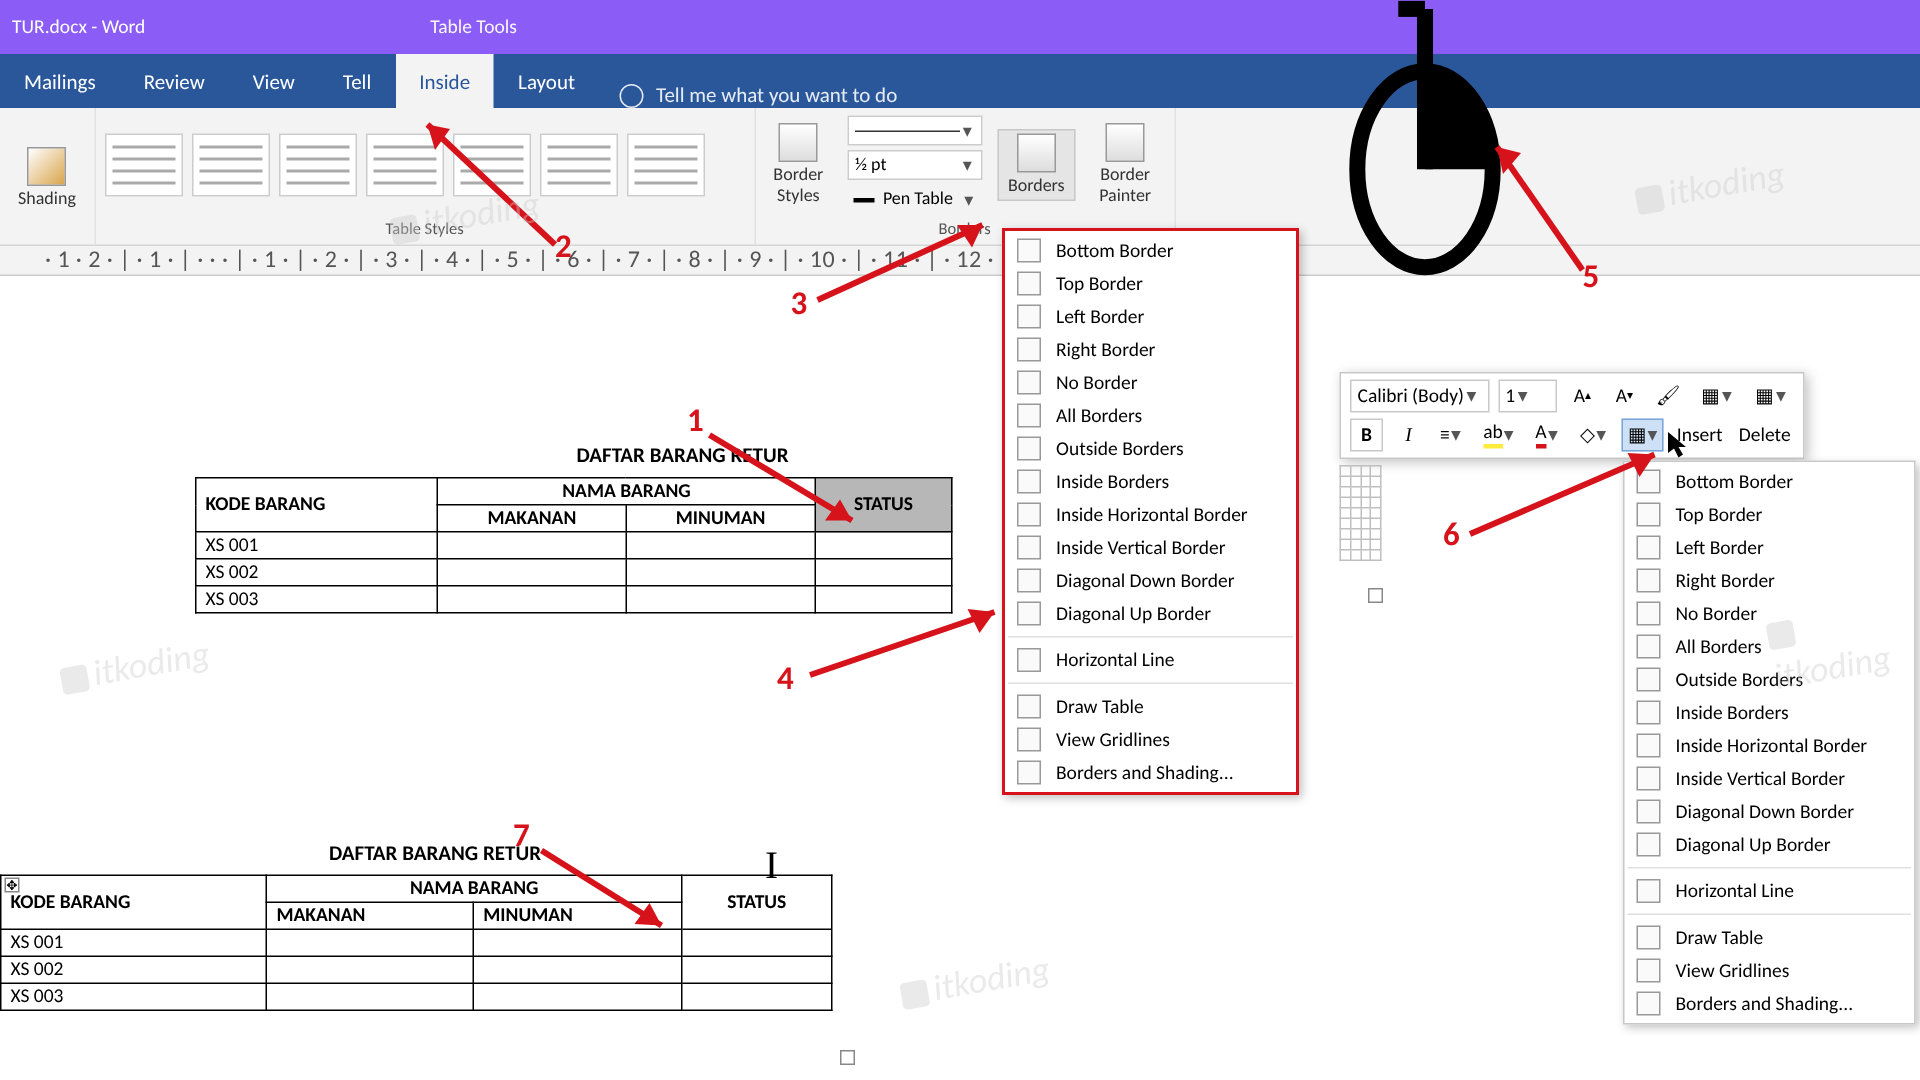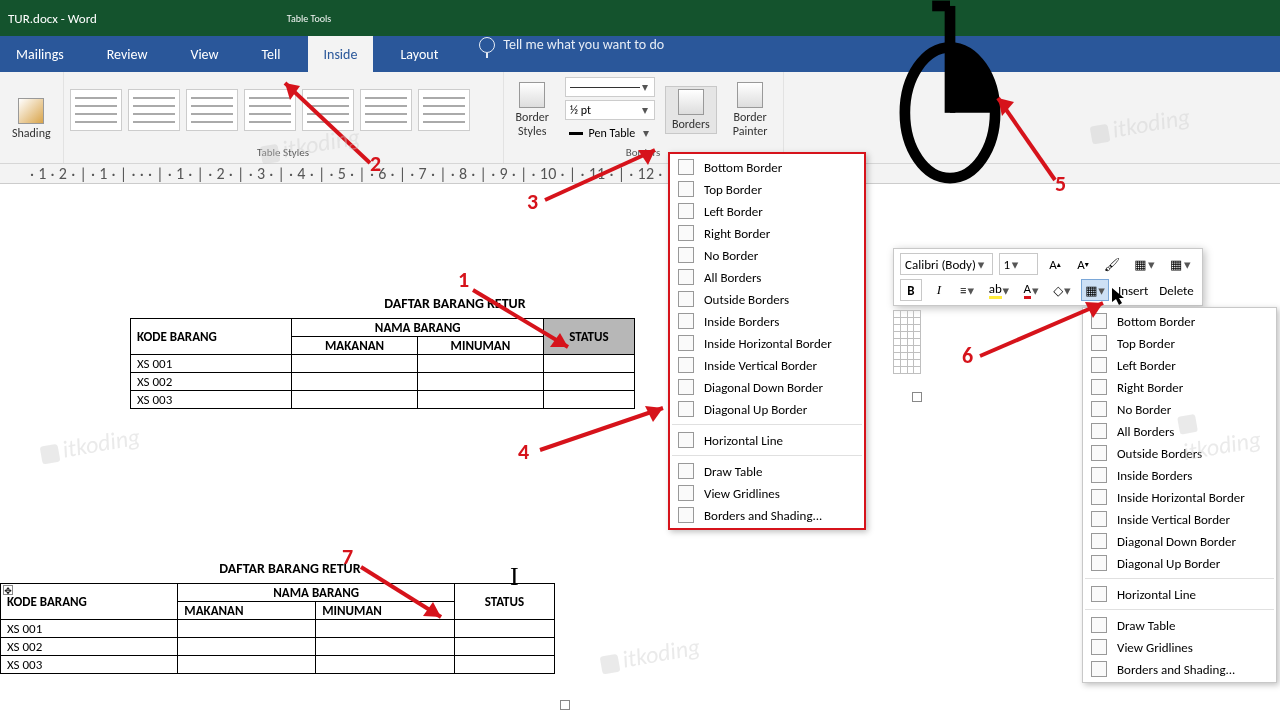--- a/index.html
+++ b/index.html
@@ -1,21 +1,21 @@
 <!DOCTYPE html>
 <html><head>
 <meta charset="utf-8">
 <style>
   * { box-sizing: border-box; margin: 0; padding: 0; font-family: "Segoe UI", Calibri, sans-serif; }
   body { width: 1280px; height: 720px; background: #fff; overflow: hidden; position: relative; }
 
-  .title-bar { background: #14532d; color: #fff; height: 36px; display: flex; align-items: center; padding: 0 8px; font-size: 13px; }
-  .contextual { margin-left: 190px; font-size: 10px; opacity: .95; }
-
-  .menu-bar { background: #2a579a; color: #fff; height: 36px; display: flex; align-items: flex-start; gap: 11px; }
+  .title-bar { background: #8b5cf6; color: #fff; height: 36px; display: flex; align-items: center; padding: 0 8px; font-size: 13px; }
+  .contextual { margin-left: 190px; font-size: 13px; opacity: .95; }
+
+  .menu-bar { background: #2a579a; color: #fff; height: 36px; display: flex; align-items: flex-end; }
   .tab { padding: 0 16px; height: 36px; display: flex; align-items: center; font-size: 14px; cursor: pointer; }
   .tab.active { background: #f3f3f3; color: #2a579a; }
   .tell-me { display: flex; align-items: center; gap: 8px; padding: 0 14px; color: #e6ecf5; font-size: 14px; }
   .bulb { width: 16px; height: 16px; border: 1.6px solid #e6ecf5; border-radius: 50%; position: relative; }
   .bulb::after { content: ""; position: absolute; width: 2px; height: 5px; background: #e6ecf5; left: 50%; bottom: -6px; transform: translateX(-50%); }
 
   .ribbon { height: 92px; background: #f3f3f3; border-bottom: 1px solid #d6d6d6; display: flex; position: relative; }
   .group { padding: 4px 6px 2px; border-right: 1px solid #e2e2e2; display: flex; flex-direction: column; }
   .group-body { display: flex; gap: 6px; flex: 1; align-items: center; }
   .group-label { text-align: center; font-size: 11px; color: #555; padding: 2px 0; }

